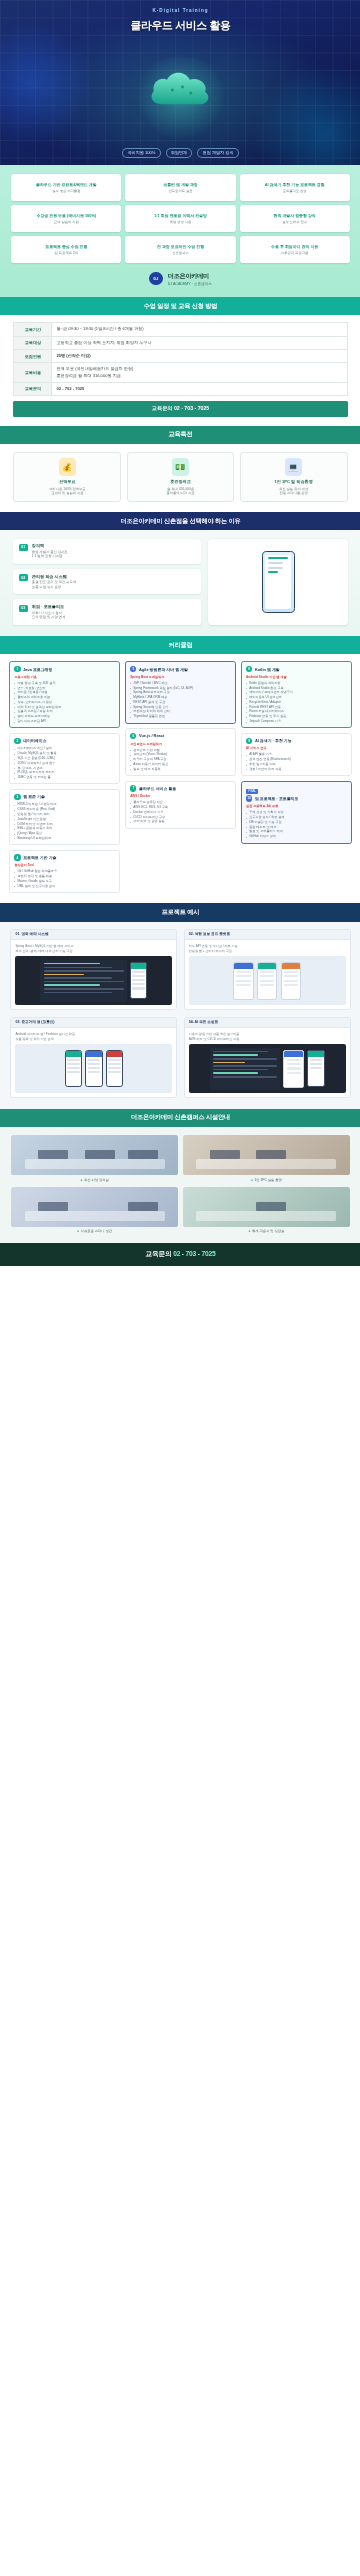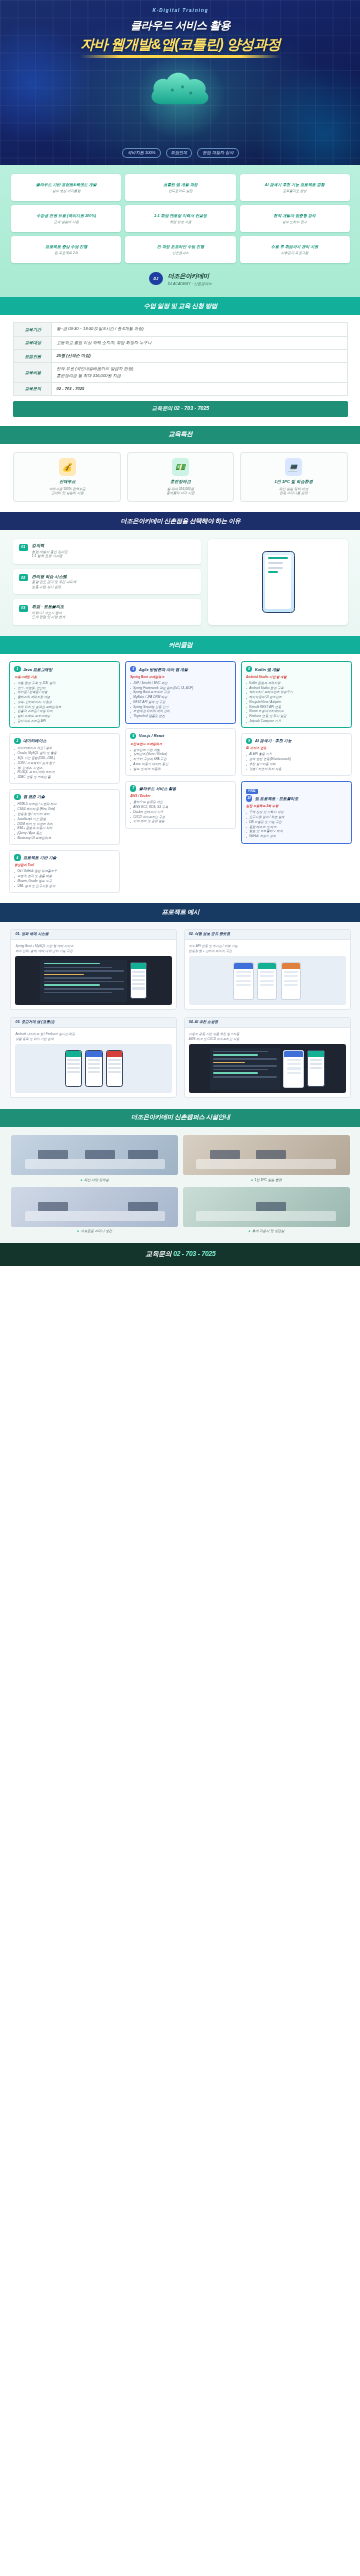--- a/index.html
+++ b/index.html
@@ -3,21 +3,21 @@
 <meta charset="utf-8">
 <style>
   * { box-sizing: border-box; margin:0; padding:0; }
   body {
     width: 361px;
     font-family: "Liberation Sans", sans-serif;
     background: #ffffff;
     color: #222;
     -webkit-font-smoothing: antialiased;
   }
-  .page { width:361px; overflow:hidden;font-style:italic; }
+  .page { width:361px; overflow:hidden; }
 
   
   .hero {
     position: relative;
     height: 165px;
     background:
       radial-gradient(ellipse at 50% 60%, rgba(60,200,180,0.28), rgba(0,0,0,0) 60%),
       linear-gradient(160deg, #1b2f6e 0%, #16266a 35%, #101c55 70%, #0d1747 100%);
     overflow: hidden;
   }
@@ -352,24 +352,20 @@
 
   <section class="hero">
     <div class="grid-lines"></div>
     <div class="glow-left"></div>
     <div class="glow-right"></div>
 
     <div class="hero-kdt">K-Digital Training</div>
 
     <div class="hero-title-band">
       <div class="hero-line1">클라우드 서비스 활용</div>
-      <div class="hero-line2-wrap">
-        <div class="hero-line2">자바 웹개발&amp;앱(코틀린) 양성과정</div>
-        <div class="hero-underline"></div>
-      </div>
     </div>
 
     <div class="hero-hex"></div>
     <svg class="hero-blob" viewBox="0 0 150 120">
       <defs>
         <linearGradient id="cg" x1="0" y1="0" x2="0" y2="1">
           <stop offset="0%" stop-color="#7df3d0"></stop>
           <stop offset="100%" stop-color="#15a98d"></stop>
         </linearGradient>
       </defs>

